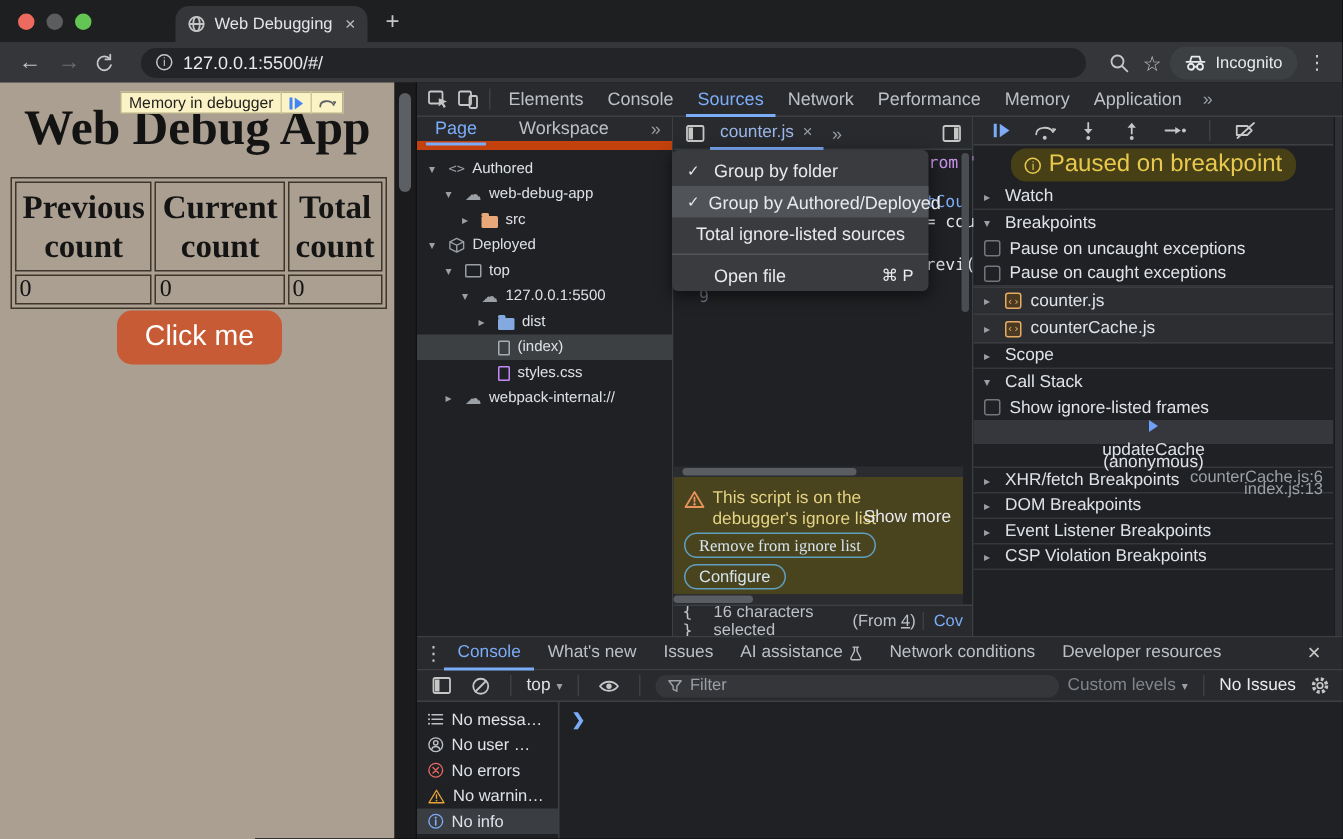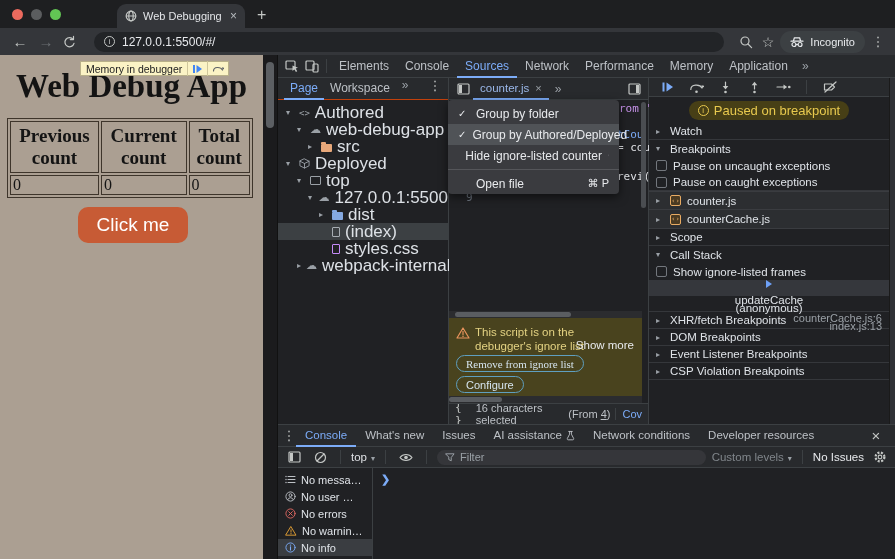--- a/index.html
+++ b/index.html
@@ -28,46 +28,46 @@
   .vdots { color:#c4c7c5; font-size:13px; width:14px; text-align:center; }
   .vdots::before { content:"⋮"; }
 
   
   .page { position:absolute; left:0; top:55px; width:263px; height:504px; background:#ab9f92; }
   .banner { position:absolute; left:80px; top:6px; height:15px; background:#fbf3c5; border:1px solid #b8b08a; display:flex; align-items:center; font-size:10.5px; color:#222; }
   .banner-label { padding:0 5px; }
   .banner-seg { border-left:1px solid #cfc69b; height:15px; display:flex; align-items:center; padding:0 4px; }
   .page-h1 { margin-top:13px; text-align:center; font-family:"Liberation Serif", serif; font-weight:bold; font-size:33px; color:#131313; }
   .ctable { position:absolute; left:7px; top:63px; width:246px; border-collapse:separate; border-spacing:2px; border:1px solid #3e352b; font-family:"Liberation Serif", serif; color:#141414; }
-  .ctable th { border:1px solid #3e352b; font-size:19px; font-weight:bold; padding:3px 4px; height:42px; }
+  .ctable th { border:1px solid #3e352b; font-size:22px; font-weight:bold; padding:3px 4px; height:42px; }
   .ctable td { border:1px solid #3e352b; font-size:16px; text-align:left; padding:0 0 0 2px; height:20px; vertical-align:top; }
   .clickme { position:absolute; left:78px; top:152px; width:110px; height:36px; background:#c75b35; border:none; border-radius:10px; color:#fff; font-size:19px; font-family:"Liberation Sans", sans-serif; }
   .page-scrollbar { position:absolute; left:263px; top:55px; width:14px; height:504px; background:#1b1b1d; }
   .page-scrollbar .thumb { position:absolute; left:3px; top:7px; width:8px; height:66px; background:#5c5f63; border-radius:4px; }
 
   
   .devtools { position:absolute; left:277px; top:55px; width:618px; height:504px; background:#202124; border-left:1px solid #111; }
   .dt-tabs { position:absolute; left:0; top:0; width:675px; height:23px; background:#282a2d; border-bottom:1px solid #3c4043; display:flex; align-items:center; padding:0 4px; }
   .dt-tab { padding:0 8px; height:23px; line-height:22px; color:#bdc1c6; font-size:12px; }
   .dt-tab.active { color:#7cacf8; box-shadow:inset 0 -2px 0 #7cacf8; }
   .more-chv { color:#9aa0a6; padding:0 6px; }
   .more-chv::before { content:"»"; }
   .tb-sep { width:1px; height:14px; background:#3c4043; margin:0 4px; }
   .icon-btn { width:20px; height:20px; display:flex; align-items:center; justify-content:center; color:#c4c7c5; }
   .xglyph::before { content:"×"; font-size:15px; color:#c4c7c5; }
 
   .dt-body { position:absolute; left:0; top:23px; width:618px; height:346px; }
 
   
   .nav-col { position:absolute; left:0; top:0; width:171px; height:346px; border-right:1px solid #3c4043; background:#202124; }
-  .nav-hd { height:22px; background:#282a2d; border-bottom:1px solid #c2410c; display:flex; align-items:flex-start; padding:0 6px; }
+  .nav-hd { height:22px; background:#282a2d; border-bottom:6px solid #c2410c; display:flex; align-items:center; padding:0 6px;gap:16px; }
   .nav-tab { padding:0 6px; height:22px; line-height:21px; font-size:12px; color:#bdc1c6; }
   .nav-tab.active { color:#7cacf8; box-shadow:inset 0 -2px 0 #7cacf8; }
   .nav-hd .vdots { margin-left:auto; }
-  .tree { padding-top:4px; font-size:17px; color:#dde1e6; }
+  .tree { padding-top:4px; font-size:10px; color:#dde1e6; }
   .trow { height:17px; display:flex; align-items:center; gap:5px; padding-left:calc(8px + var(--d)*11px); white-space:nowrap; }
   .trow.sel { background:#3c4043; }
   .arr { width:8px; color:#9aa0a6; font-size:8px; }
   .ar-o::before { content:"▾"; }
   .ar-c::before { content:"▸"; }
   .tic { display:inline-flex; align-items:center; justify-content:center; }
   .tic-code { color:#9aa0a6; font-family:"DejaVu Sans Mono", monospace; font-size:9px; }
   .tic-code::before { content:"<>"; }
   .tic-cloud { color:#9aa0a6; font-size:11px; }
   .tic-cloud::before { content:"☁"; }
@@ -104,21 +104,21 @@
   .ed-status { position:absolute; left:0; bottom:0; width:199px; height:21px; background:#282a2d; border-top:1px solid #3c4043; display:flex; align-items:center; gap:5px; padding:0 6px; font-size:11px; color:#bdc1c6; overflow:hidden; }
   .braces { font-family:"DejaVu Sans Mono", monospace; color:#c4c7c5; font-size:11px; }
   .braces::before { content:"{ }"; }
   .u4 { text-decoration:underline; }
   .cov { margin-left:auto; border-left:1px solid #3c4043; padding-left:6px; color:#7cacf8; white-space:nowrap; }
 
   
   .sb-col { position:absolute; left:371px; top:0; width:240px; height:346px; background:#202124; }
   .sb-toolbar { height:19px; background:#282a2d; border-bottom:1px solid #3c4043; display:flex; align-items:center; gap:9px; padding:0 8px; }
   .badge-row { height:26px; display:flex; align-items:center; justify-content:center; }
-  .badge { display:flex; align-items:center; gap:5px; background:#473f16; border-radius:10px; padding:2px 9px; color:#e8c94e; font-size:13px; }
+  .badge { display:flex; align-items:center; gap:5px; background:#473f16; border-radius:10px; padding:2px 9px; color:#e8c94e; font-size:16px; }
   .badge .i-circ { border-color:#e8c94e; color:#e8c94e; }
   .sbrow { height:17px; display:flex; align-items:center; gap:6px; padding:0 7px; font-size:11.5px; color:#dfe3e8; white-space:nowrap; }
   .sbrow.bline { border-bottom:1px solid #35373b; }
   .sbrow .arr { font-size:8px; }
   .cbox { width:11px; height:11px; min-width:11px; border:1px solid #73777d; border-radius:2px; background:transparent; }
   .bp-group { background:#2c2e31; border-top:1px solid #3a3c40; border-bottom:1px solid #3a3c40; height:19px; }
   .bp-ic { width:11px; height:11px; min-width:11px; border:1px solid #e8ab63; border-radius:2px; background:#4a3a22; display:flex; align-items:center; justify-content:center; color:#e8ab63; font-size:7px; font-family:"DejaVu Sans Mono", monospace; }
   .bp-ic::before { content:"‹›"; }
   .frame-row { height:16px;flex-direction:column; }
   .frame-row .loc { margin-left:auto; color:#9aa0a6; font-size:11px; }
@@ -534,21 +534,21 @@
       </div>
       <div class="mi hover">
         <span class="chk on"></span>
         <span>Group by Authored/Deployed</span>
         <svg width="9" height="11" viewBox="0 0 10 11">
             <path class="sv" style="stroke:#bdc1c6;stroke-width:1" d="M4 1 V4 L1.5 8.8 A1 1 0 0 0 2.4 10.3 H7.6 A1 1 0 0 0 8.5 8.8 L6 4 V1 M3 1 H7"></path>
           </svg>
       </div>
       <div class="mi">
         <span class="chk"></span>
-        <span>Hide ignore-listed counter</span>
+        <span>Total ignore-listed sources</span>
         <svg width="9" height="11" viewBox="0 0 10 11">
             <path class="sv" style="stroke:#bdc1c6;stroke-width:1" d="M4 1 V4 L1.5 8.8 A1 1 0 0 0 2.4 10.3 H7.6 A1 1 0 0 0 8.5 8.8 L6 4 V1 M3 1 H7"></path>
           </svg>
       </div>
       <div class="mi-sep"></div>
       <div class="mi">
         <span class="chk"></span>
         <span>Open file</span>
         <span class="sc">⌘ P</span>
       </div>

